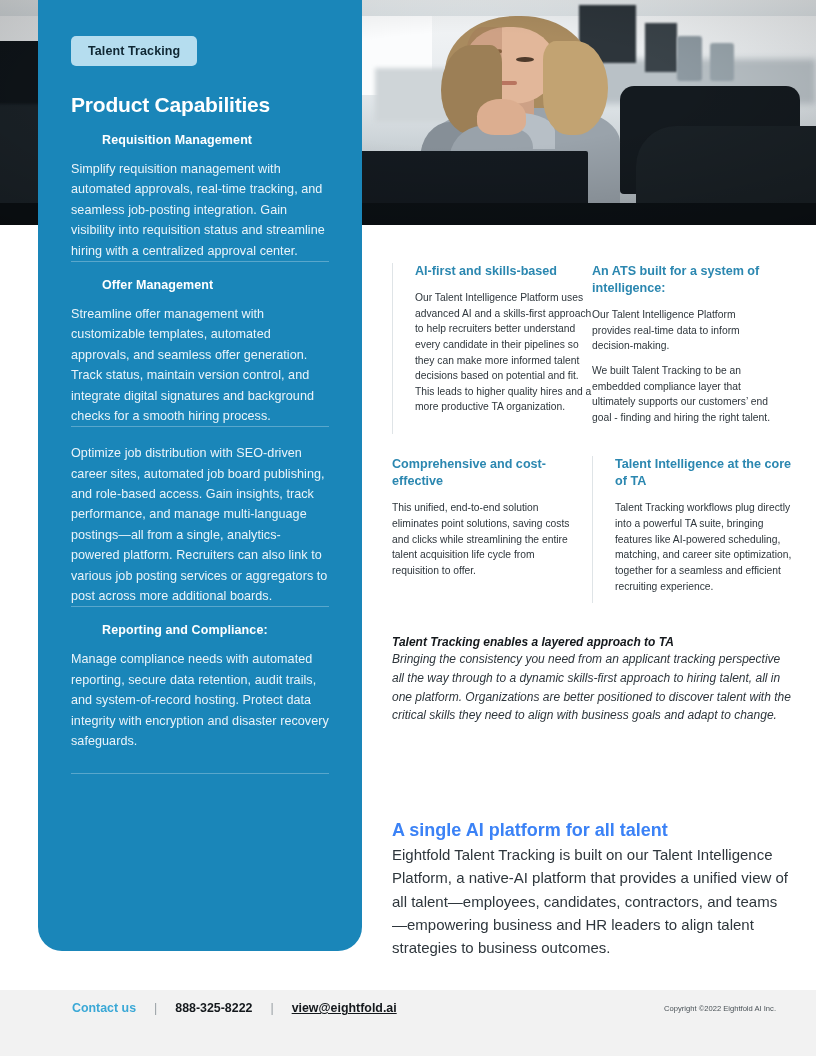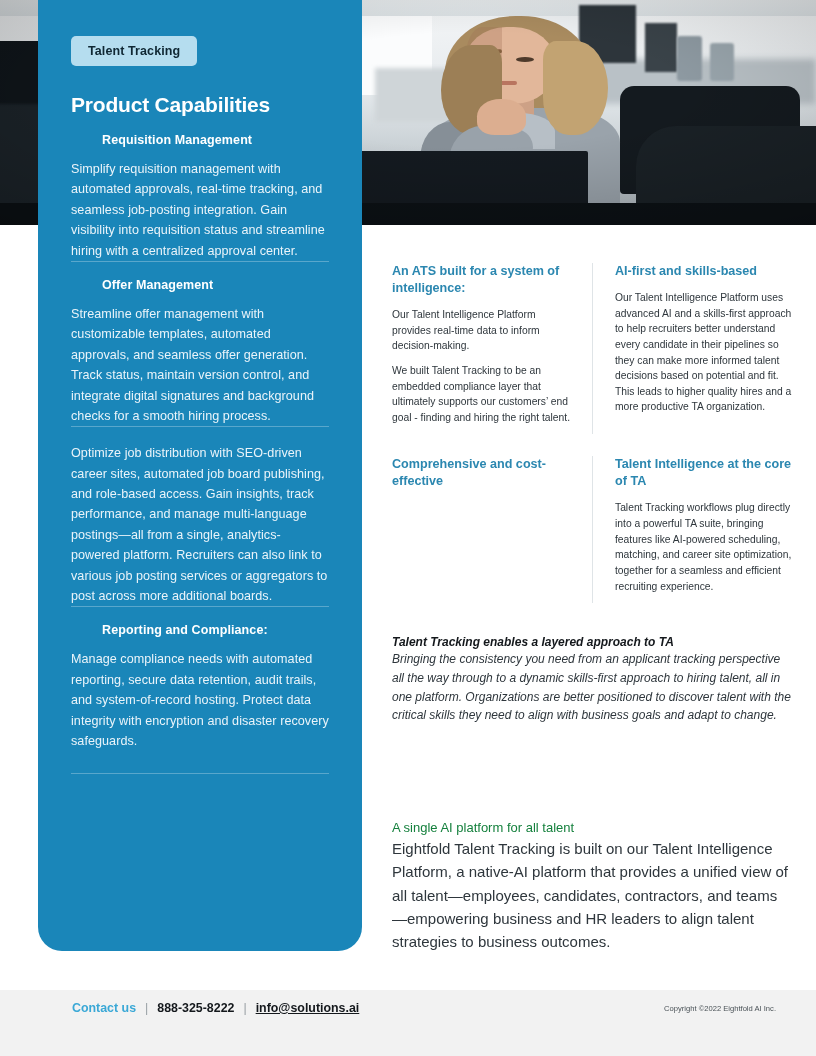--- a/index.html
+++ b/index.html
@@ -156,34 +156,34 @@
   .layered .lt {
     font-size: 12px; font-weight: 700; font-style: italic;
     color:#14181c; margin-bottom: 1px;
   }
   .layered .lb {
     font-size: 12px; font-style: italic; color:#2e363c; line-height: 1.56;
   }
 
   .single { margin-top: 95px; }
   .single h3 {
-    font-size: 13px; font-weight: 400; color:#15803d; margin-bottom: 2px;
+    font-size: 18px; font-weight: 700; color:#3b82f6; margin-bottom: 2px;
   }
   .single p { font-size: 15px; color:#2e363c; line-height: 1.55; }
 
   
   .footer {
     position:absolute; left:0; top: 990px; width: 816px; height: 66px;
     background:#f2f2f2;
   }
   .footer-inner {
     position:absolute; left: 72px; top: 11px; right: 40px;
     display:flex; align-items:center; justify-content:space-between;
   }
-  .f-left { display:flex; align-items:center; gap:9px;
+  .f-left { display:flex; align-items:center; gap:18px;
     font-size: 12.4px; font-weight: 700; }
   .f-contact { color:#3aa8d6; }
   .f-sep { color:#9aa1a6; font-weight:400; }
   .f-phone { color:#14181c; }
   .f-mail { color:#14181c; text-decoration: underline; }
   .f-right { font-size: 7.6px; color:#4a5257; }
 </style>
 </head>
 <body>
 
@@ -251,34 +251,35 @@
       <h2>Reporting and Compliance:</h2>
       <p>Manage compliance needs with automated reporting, secure data retention, audit trails, and system-of-record hosting. Protect data integrity with encryption and disaster recovery safeguards.</p>
     </div>
 
     <div class="card-rule-end"></div>
   </div>
 
   <div class="right">
 
     <div class="grid">
+      <div class="col col-right">
+        <h3>AI-first and skills-based</h3>
+        <p>Our Talent Intelligence Platform uses advanced AI and a skills-first approach to help recruiters better understand every candidate in their pipelines so they can make more informed talent decisions based on potential and fit. This leads to higher quality hires and a more productive TA organization.</p>
+      </div>
       <div class="col col-left">
         <h3>An ATS built for a system of intelligence:</h3>
         <p>Our Talent Intelligence Platform provides real-time data to inform decision-making.</p>
         <p>We built Talent Tracking to be an embedded compliance layer that ultimately supports our customers’ end goal - finding and hiring the right talent.</p>
       </div>
-      <div class="col col-right">
-        <h3>AI-first and skills-based</h3>
-        <p>Our Talent Intelligence Platform uses advanced AI and a skills-first approach to help recruiters better understand every candidate in their pipelines so they can make more informed talent decisions based on potential and fit. This leads to higher quality hires and a more productive TA organization.</p>
-      </div>
     </div>
 
     <div class="grid grid-2">
       <div class="col col-left">
         <h3>Comprehensive and cost-effective</h3>
+        <p>This unified, end-to-end solution eliminates point solutions, saving costs and clicks while streamlining the entire talent acquisition life cycle from requisition to offer.</p>
       </div>
       <div class="col col-right">
         <h3>Talent Intelligence at the core of TA</h3>
         <p>Talent Tracking workflows plug directly into a powerful TA suite, bringing features like AI-powered scheduling, matching, and career site optimization, together for a seamless and efficient recruiting experience.</p>
       </div>
     </div>
 
     <div class="layered">
       <div class="lt">Talent Tracking enables a layered approach to TA</div>
       <div class="lb">Bringing the consistency you need from an applicant tracking perspective all the way through to a dynamic skills-first approach to hiring talent, all in one platform. Organizations are better positioned to discover talent with the critical skills they need to align with business goals and adapt to change.</div>
@@ -290,19 +291,19 @@
     </div>
   </div>
 
   <div class="footer">
     <div class="footer-inner">
       <div class="f-left">
         <span class="f-contact">Contact us</span>
         <span class="f-sep">|</span>
         <span class="f-phone">888-325-8222</span>
         <span class="f-sep">|</span>
-        <span class="f-mail">info@solutions.ai</span>
+        <span class="f-mail">view@eightfold.ai</span>
       </div>
       <div class="f-right">Copyright ©2022 Eightfold AI Inc.</div>
     </div>
   </div>
 
 </div>
 
 </body></html>

